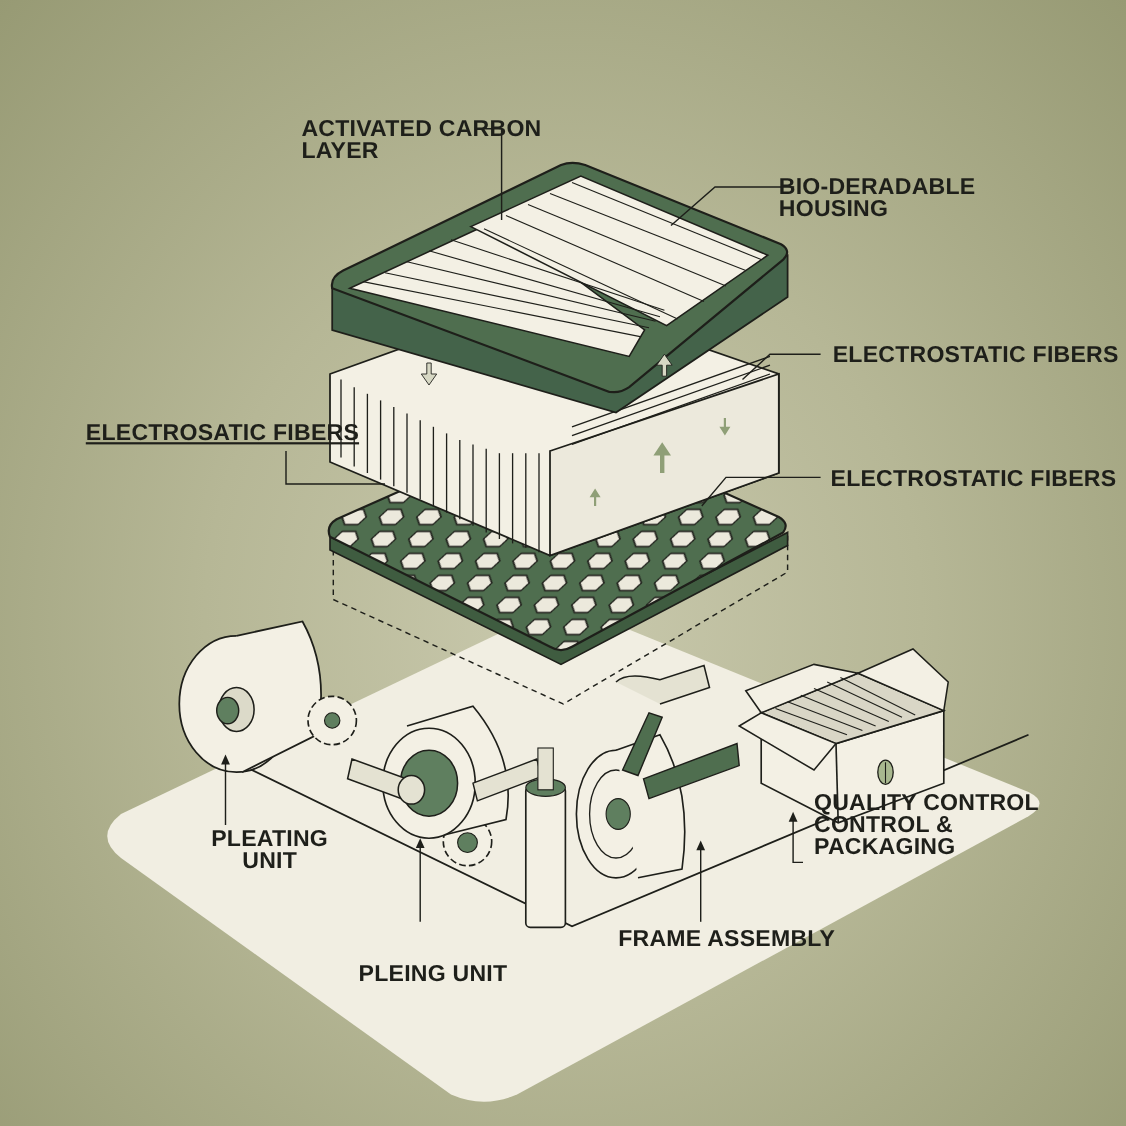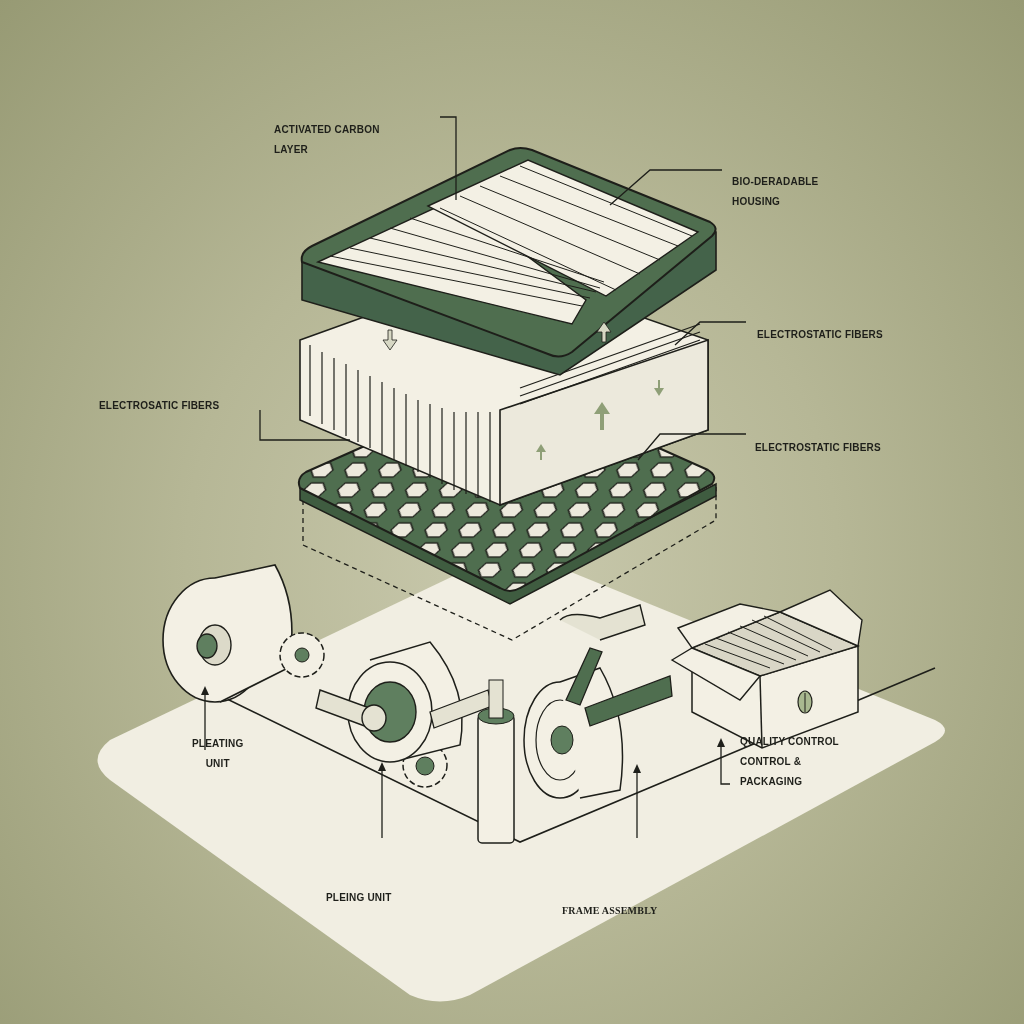--- a/index.html
+++ b/index.html
@@ -1,21 +1,21 @@
 <!DOCTYPE html>
 <html><head>
 <meta charset="utf-8">
 <style>
   html,body{margin:0;padding:0;}
   body{width:1024px;height:1024px;overflow:hidden;position:relative;
     background:radial-gradient(ellipse at 50% 55%, #c9c9ad 0%, #b6b796 45%, #979a74 100%);
     font-family:"Liberation Sans", sans-serif;}
   #scene{position:absolute;left:0;top:0;width:1024px;height:1024px;}
   .lbl{position:absolute;font-family:"Liberation Sans", sans-serif;font-weight:700;
-    font-size:10px;line-height:20px;color:#1e1f1a;letter-spacing:0.2px;text-transform:uppercase;white-space:nowrap;margin-top:12px;}
+    font-size:21px;line-height:20px;color:#1e1f1a;letter-spacing:0.2px;text-transform:uppercase;white-space:nowrap;}
   .lbl span{display:block;}
 </style>
 </head>
 <body>
 
 <svg id="scene" viewBox="0 0 1024 1024" xmlns="http://www.w3.org/2000/svg">
   <defs>
     <pattern id="hexpat" width="34" height="20" patternUnits="userSpaceOnUse" patternTransform="skewX(-20)">
       <rect width="34" height="20" fill="#4f6e4f"></rect>
       <polygon points="6,10 11,3 23,3 28,10 23,17 11,17" fill="#ece9dc" stroke="#1e1f1a" stroke-width="1.4"></polygon>
@@ -155,40 +155,40 @@
     <path d="M382 762 L378 771 L386 771 Z"></path>
     <path d="M637 764 L633 773 L641 773 Z"></path>
     <path d="M721 738 L717 747 L725 747 Z"></path>
   </g>
 </svg>
 
 <div class="lbl" style="left:274px;top:108px;">
   <span>ACTIVATED CARBON</span>
   <span>LAYER</span>
 </div>
-<div class="lbl" style="left:732px;top:160px;">
+<div class="lbl" style="left:708px;top:160px;">
   <span>BIO-DERADABLE</span>
   <span>HOUSING</span>
 </div>
 <div class="lbl" style="left:757px;top:313px;">
   <span>ELECTROSTATIC FIBERS</span>
 </div>
-<div class="lbl" style="left:99px;top:384px;">
+<div class="lbl" style="left:78px;top:384px;text-decoration:underline;">
   <span>ELECTROSATIC FIBERS</span>
 </div>
 <div class="lbl" style="left:755px;top:426px;">
   <span>ELECTROSTATIC FIBERS</span>
 </div>
-<div class="lbl" style="left:192px;top:722px;text-align:center;">
+<div class="lbl" style="left:192px;top:753px;text-align:center;">
   <span>PLEATING</span>
   <span>UNIT</span>
 </div>
 <div class="lbl" style="left:326px;top:876px;">
   <span>PLEING UNIT</span>
 </div>
-<div class="lbl" style="left:562px;top:889px;font-family:Liberation Serif, serif;">
+<div class="lbl" style="left:562px;top:844px;">
   <span>FRAME ASSEMBLY</span>
 </div>
 <div class="lbl" style="left:740px;top:720px;">
   <span>QUALITY CONTROL</span>
   <span>CONTROL &amp;</span>
   <span>PACKAGING</span>
 </div>
 
 </body></html>

